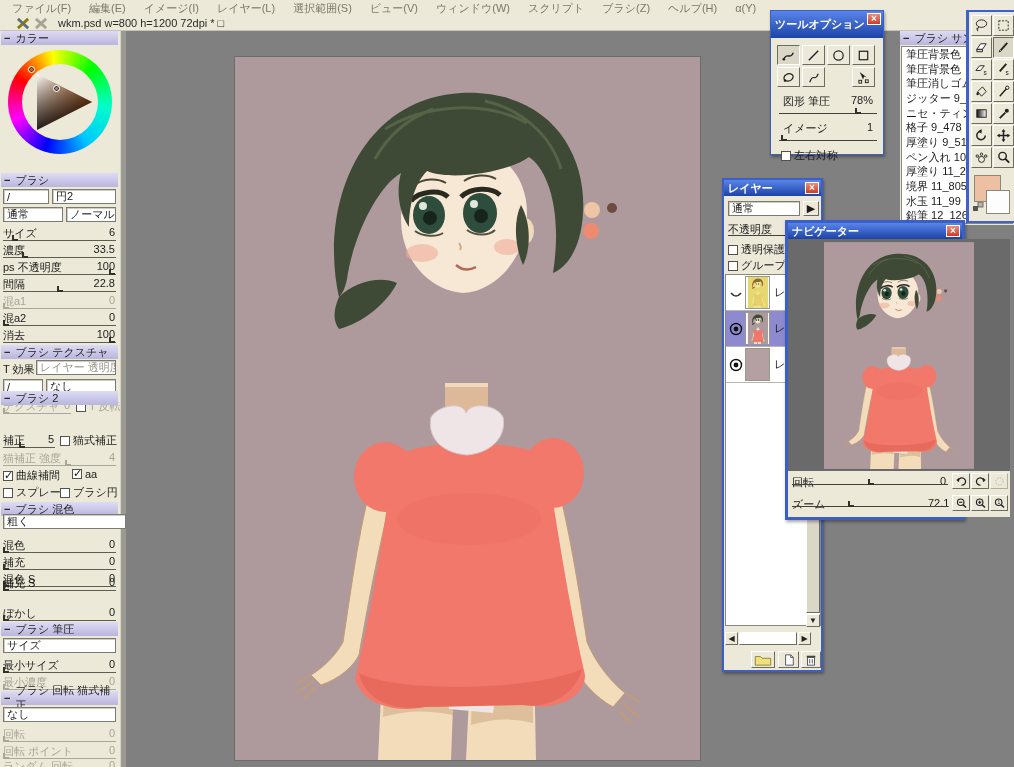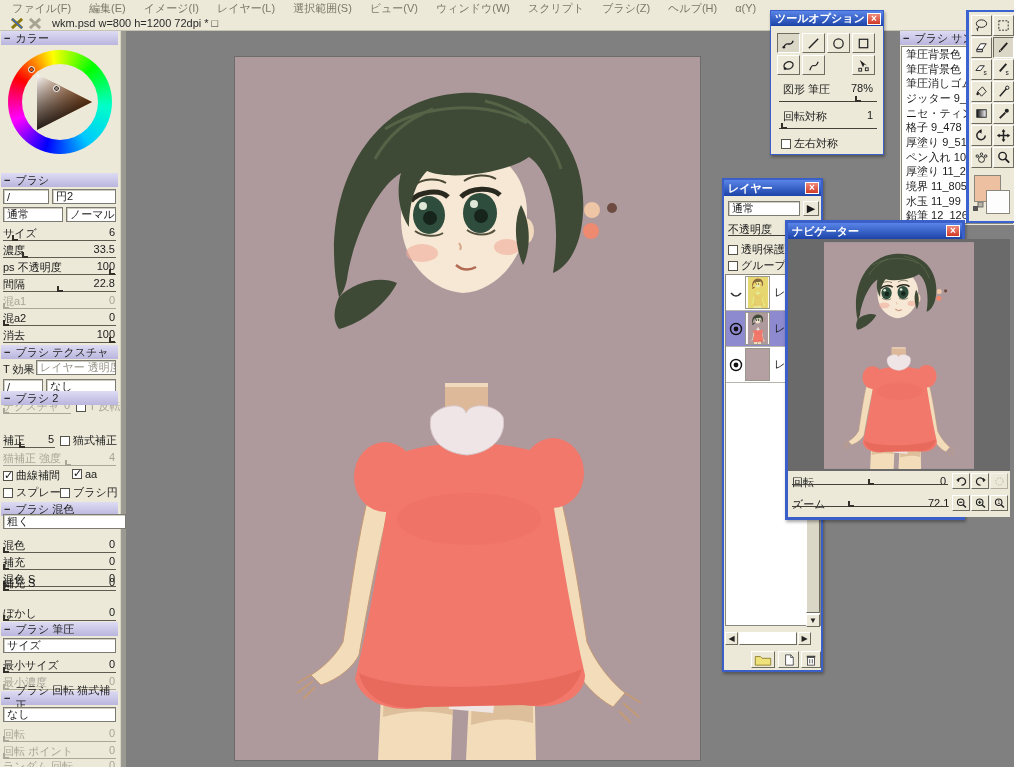--- a/index.html
+++ b/index.html
@@ -1,21 +1,21 @@
 <!DOCTYPE html>
 <html><head>
 <meta charset="utf-8">
 <style>
   *{margin:0;padding:0;box-sizing:border-box;font-family:"Liberation Sans","DejaVu Sans",sans-serif;}
   html,body{width:1014px;height:767px;overflow:hidden;background:#808080;position:relative;font-size:11px;color:#1a1a1a;}
   .abs{position:absolute;}
   
   #menubar{left:0;top:0;width:1014px;height:16px;background:#ece9d8;display:flex;align-items:center;gap:2px;padding-left:4px;color:#7d7867;}
   #menubar .mi{padding:4px 8px;white-space:nowrap;}
-  #tabbar{left:0;top:16px;width:1014px;height:15px;background:#ece9d8;display:flex;align-items:center;gap:3px;padding-left:10px;border-bottom:1px solid #c8c4b4;}
+  #tabbar{left:0;top:16px;width:1014px;height:15px;background:#ece9d8;display:flex;align-items:center;gap:3px;padding-left:16px;border-bottom:1px solid #c8c4b4;}
   #tabbar .ticon{width:15px;height:13px;display:inline-block;}
   #tabbar .tab{padding:0 6px;color:#2a2a2a;white-space:nowrap;}
   
   #leftpanel{left:0;top:31px;width:120px;height:736px;background:#ece9d8;}
   #lp-divider{left:120px;top:31px;width:6px;height:736px;background:#9a9a92;border-left:1px solid #d8d5c6;}
   .hdr{position:absolute;left:1px;width:117px;height:14px;background:linear-gradient(to bottom,#dedbf4,#b9b5dd);display:flex;align-items:center;padding-left:3px;color:#222;}
   .hdr::before{content:"−";margin-right:5px;font-weight:bold;}
   .dd{position:absolute;height:15px;background:#fff;border:1px solid #7b7b73;box-shadow:inset 1px 1px 0 #d0cdc0;display:flex;align-items:center;padding-left:3px;white-space:nowrap;overflow:hidden;}
   .dd.gray{color:#9a968a;}
   .sl{position:absolute;left:3px;width:113px;height:16px;border-bottom:1px solid #5f5c52;}
@@ -631,21 +631,21 @@
       <svg viewBox="0 0 16 16" width="13" height="13">
           <circle cx="7" cy="6.5" r="4" fill="none" stroke="#222" stroke-width="1.4"></circle>
           <path d="M10 9.5 L13.5 13" stroke="#222" stroke-width="1.8"></path>
           <text x="5.5" y="9" font-size="6" fill="#222">1</text>
         </svg>
     </div>
   </div>
 </div>
 
 <div class="win" style="left:770px;top:10px;width:114px;height:145px;border-width:1px">
-  <div class="tbar" style="height:15px">
+  <div class="tbar" style="height:27px">
     <span>ツールオプション</span>
     <span class="xbtn">×</span>
   </div>
   <div style="position:relative;width:100%;height:128px">
     <div class="b3 pressed" style="position:absolute;left:6px;top:7px;width:23px;height:20px">
       <svg viewBox="0 0 16 16" width="15" height="15">
           <path d="M3 12 C6 4 10 13 13 5" fill="none" stroke="#222" stroke-width="1.5"></path>
           <circle cx="3" cy="12" r="1.4" fill="#222"></circle>
         </svg>
     </div>
@@ -680,21 +680,21 @@
           <path d="M4 2 l3.5 8 l1.2 -3 l3 1 z" fill="#222"></path>
           <rect x="10" y="10.5" width="3" height="3" fill="none" stroke="#222"></rect>
           <rect x="3" y="11" width="3" height="3" fill="none" stroke="#222"></rect>
         </svg>
     </div>
     <span style="position:absolute;left:12px;top:56px">図形 筆圧</span>
     <span style="position:absolute;right:10px;top:56px">78%</span>
     <div class="rail" style="left:8px;top:66px;width:98px;height:10px">
         <i class="hd" style="left:78%"></i>
       </div>
-    <span style="position:absolute;left:12px;top:83px">回転対称</span>
+    <span style="position:absolute;left:12px;top:83px">イメージ</span>
     <span style="position:absolute;right:10px;top:83px">1</span>
     <div class="rail" style="left:8px;top:93px;width:98px;height:10px">
         <i class="hd" style="left:2%"></i>
       </div>
     <label class="cbx" style="left:10px;top:110px">
         <i class="box"></i>
         <span>左右対称</span>
       </label>
   </div>
 </div>

